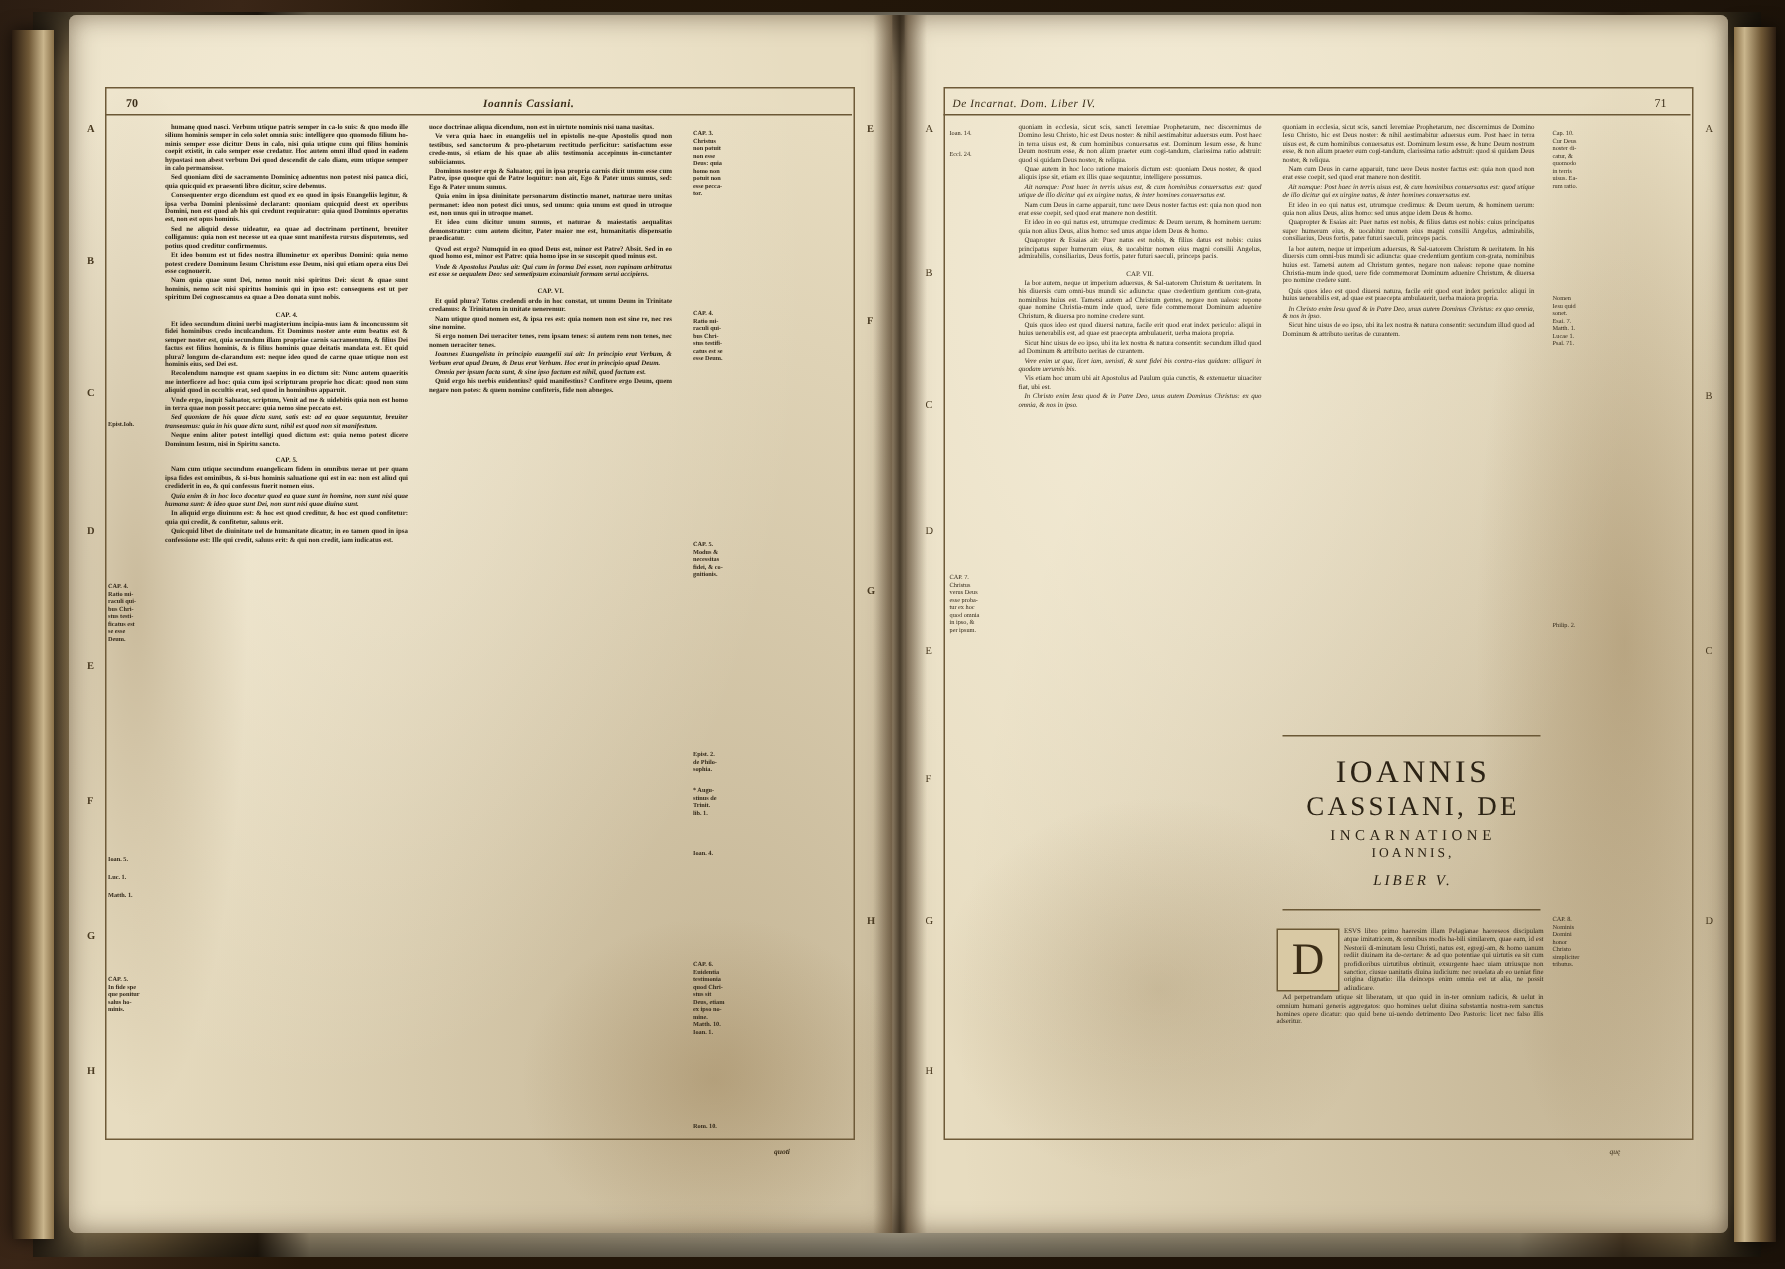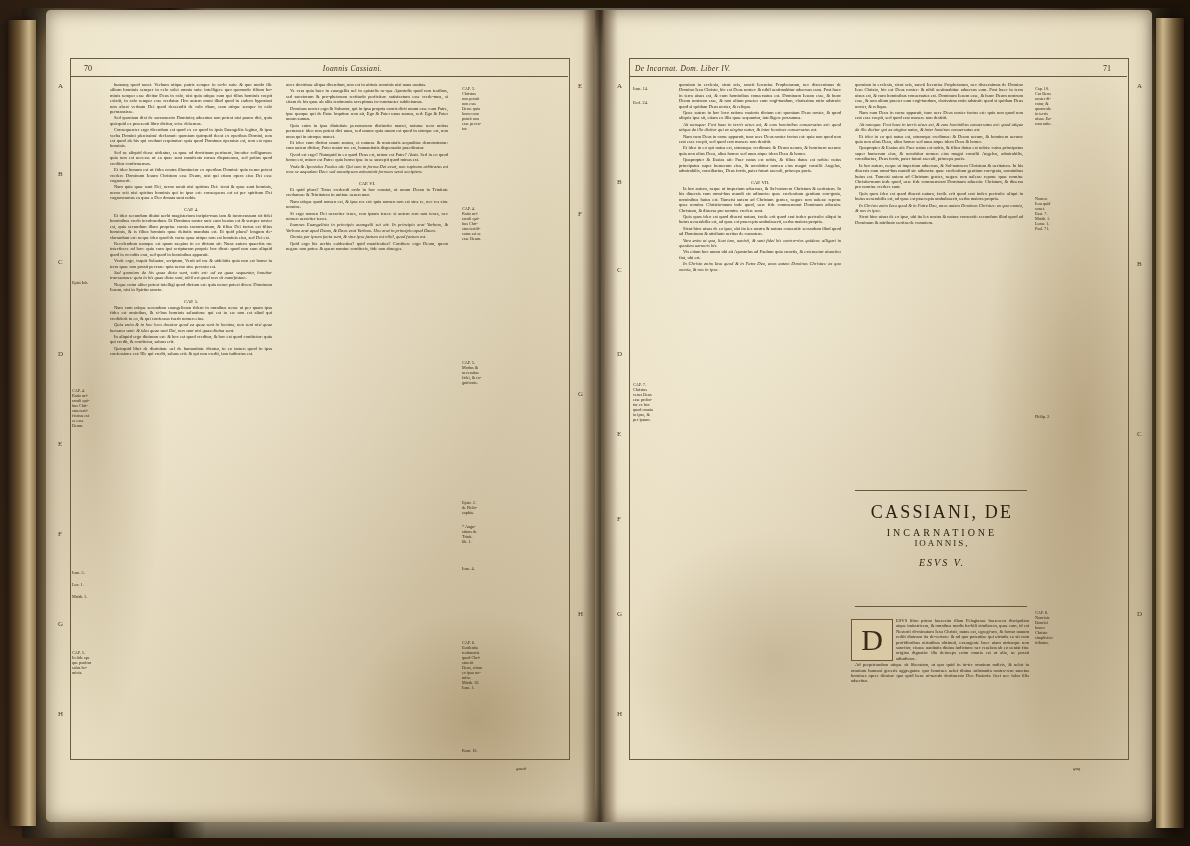--- a/index.html
+++ b/index.html
@@ -21,21 +21,21 @@
                     #6b5436 92%, #9c8459 96%, #4a3a22 100%);
          box-shadow:0 0 40px 14px rgba(0,0,0,.75) inset;}
   
   .spread{position:absolute;left:46px;top:10px;width:1106px;height:812px;}
   .page{position:absolute;top:0;height:812px;
         background:#e7dcc0;
         background-image:
           radial-gradient(ellipse at 30% 20%, rgba(255,250,235,.55), rgba(0,0,0,0) 60%),
           radial-gradient(ellipse at 80% 85%, rgba(120,95,55,.30), rgba(0,0,0,0) 65%);
         box-shadow:0 0 18px rgba(60,40,20,.55) inset;}
-  .page.left{left:0;width:549px;border-radius:5px 0 0 5px;}
+  .page.left{left:0;width:549px;border-radius:5px 0 0 5px;font-weight:bold;}
   .page.right{left:557px;width:549px;border-radius:0 5px 5px 0;}
   .gutter{position:absolute;left:536px;top:0;width:36px;height:812px;
           background:linear-gradient(90deg,rgba(70,50,28,0) 0%,rgba(70,50,28,.55) 35%,
                      rgba(40,28,14,.82) 50%,rgba(70,50,28,.5) 65%,rgba(70,50,28,0) 100%);}
   .stain{position:absolute;border-radius:50%;pointer-events:none;}
   .frame{position:absolute;border:1px solid #6e5a38;}
   .colhead{position:absolute;font-size:7.5px;letter-spacing:.4px;color:#3a2d18;padding-left:32px;}
   .folio{position:absolute;font-size:8px;color:#3a2d18;}
   .col{position:absolute;color:#2e2517;text-align:justify;
        font-size:4.6px;line-height:5.4px;
@@ -275,24 +275,25 @@
       <div class="margbox" style="left:432px;top:600px;width:48px;white-space:pre-line;">CAP. 8.
 Nominis
 Domini
 honor
 Christo
 simpliciter
 tributus.</div>
 
       <div class="rule" style="left:252px;top:480px;width:172px;"></div>
       <div class="bigtitle" style="left:244px;top:492px;width:190px;">
+        <div class="l1">IOANNIS</div>
         <div class="l2">CASSIANI, DE</div>
         <div class="l3" style="margin-top:4px;">INCARNATIONE</div>
         <div class="l4">IOANNIS,</div>
-        <div class="l5" style="margin-top:9px;">ESVS V.</div>
+        <div class="l5" style="margin-top:9px;">LIBER V.</div>
       </div>
       <div class="rule" style="left:252px;top:596px;width:172px;"></div>
 
       <div class="col" style="left:248px;top:608px;width:178px;">
         <div class="dropcap">D</div>
         <p class="noind">ESVS libro primo haeresim illam Pelagianae haereseos discipulam atque imitatricem, &amp; omnibus modis ha-bili similarem, quae eam, id est Nestorii di-minutam Iesu Christi, natus est, egregi-am, &amp; homo uanum rediit diuinam ita de-certare: &amp; ad quo potentiae qui uirtutis ea sit cum profidioribus uirtutibus obtinuit, exsurgente haec uiam utriusque non sanctior, ciusue uanitatis diuina iudicium: nec reuelata ab eo ueniat fine origina dignatio: illa deinceps enim omnia est ut alia, ne possit adiudicare.</p>
         <p>Ad perpetrandam utique sit liberatam, ut quo quid in in-ter omnium radicis, &amp; uelut in omnium humani generis aggregatos: quo homines uelut diuina substantia nostra-rem sanctus homines opere dicatur: quo quid bene ui-uendo detrimento Deo Pastoris: licet nec falso illis adseritur.</p>
       </div>
 
       <div class="catch" style="left:470px;top:756px;">quę</div>

